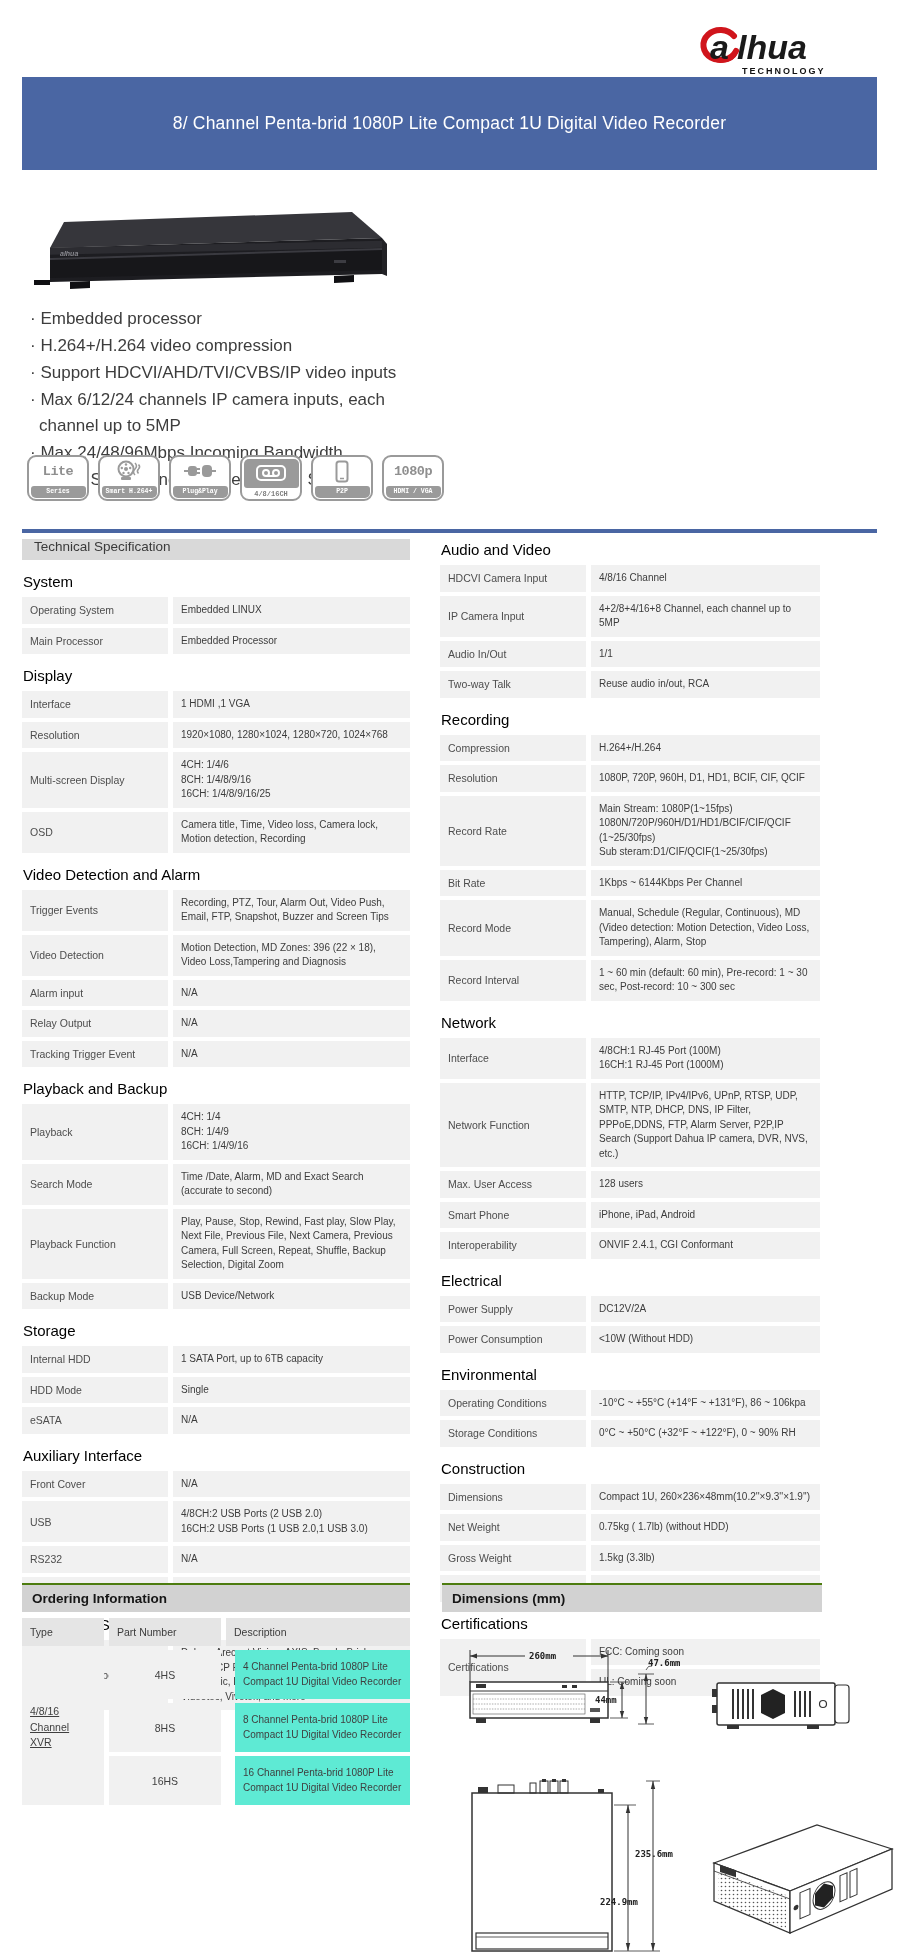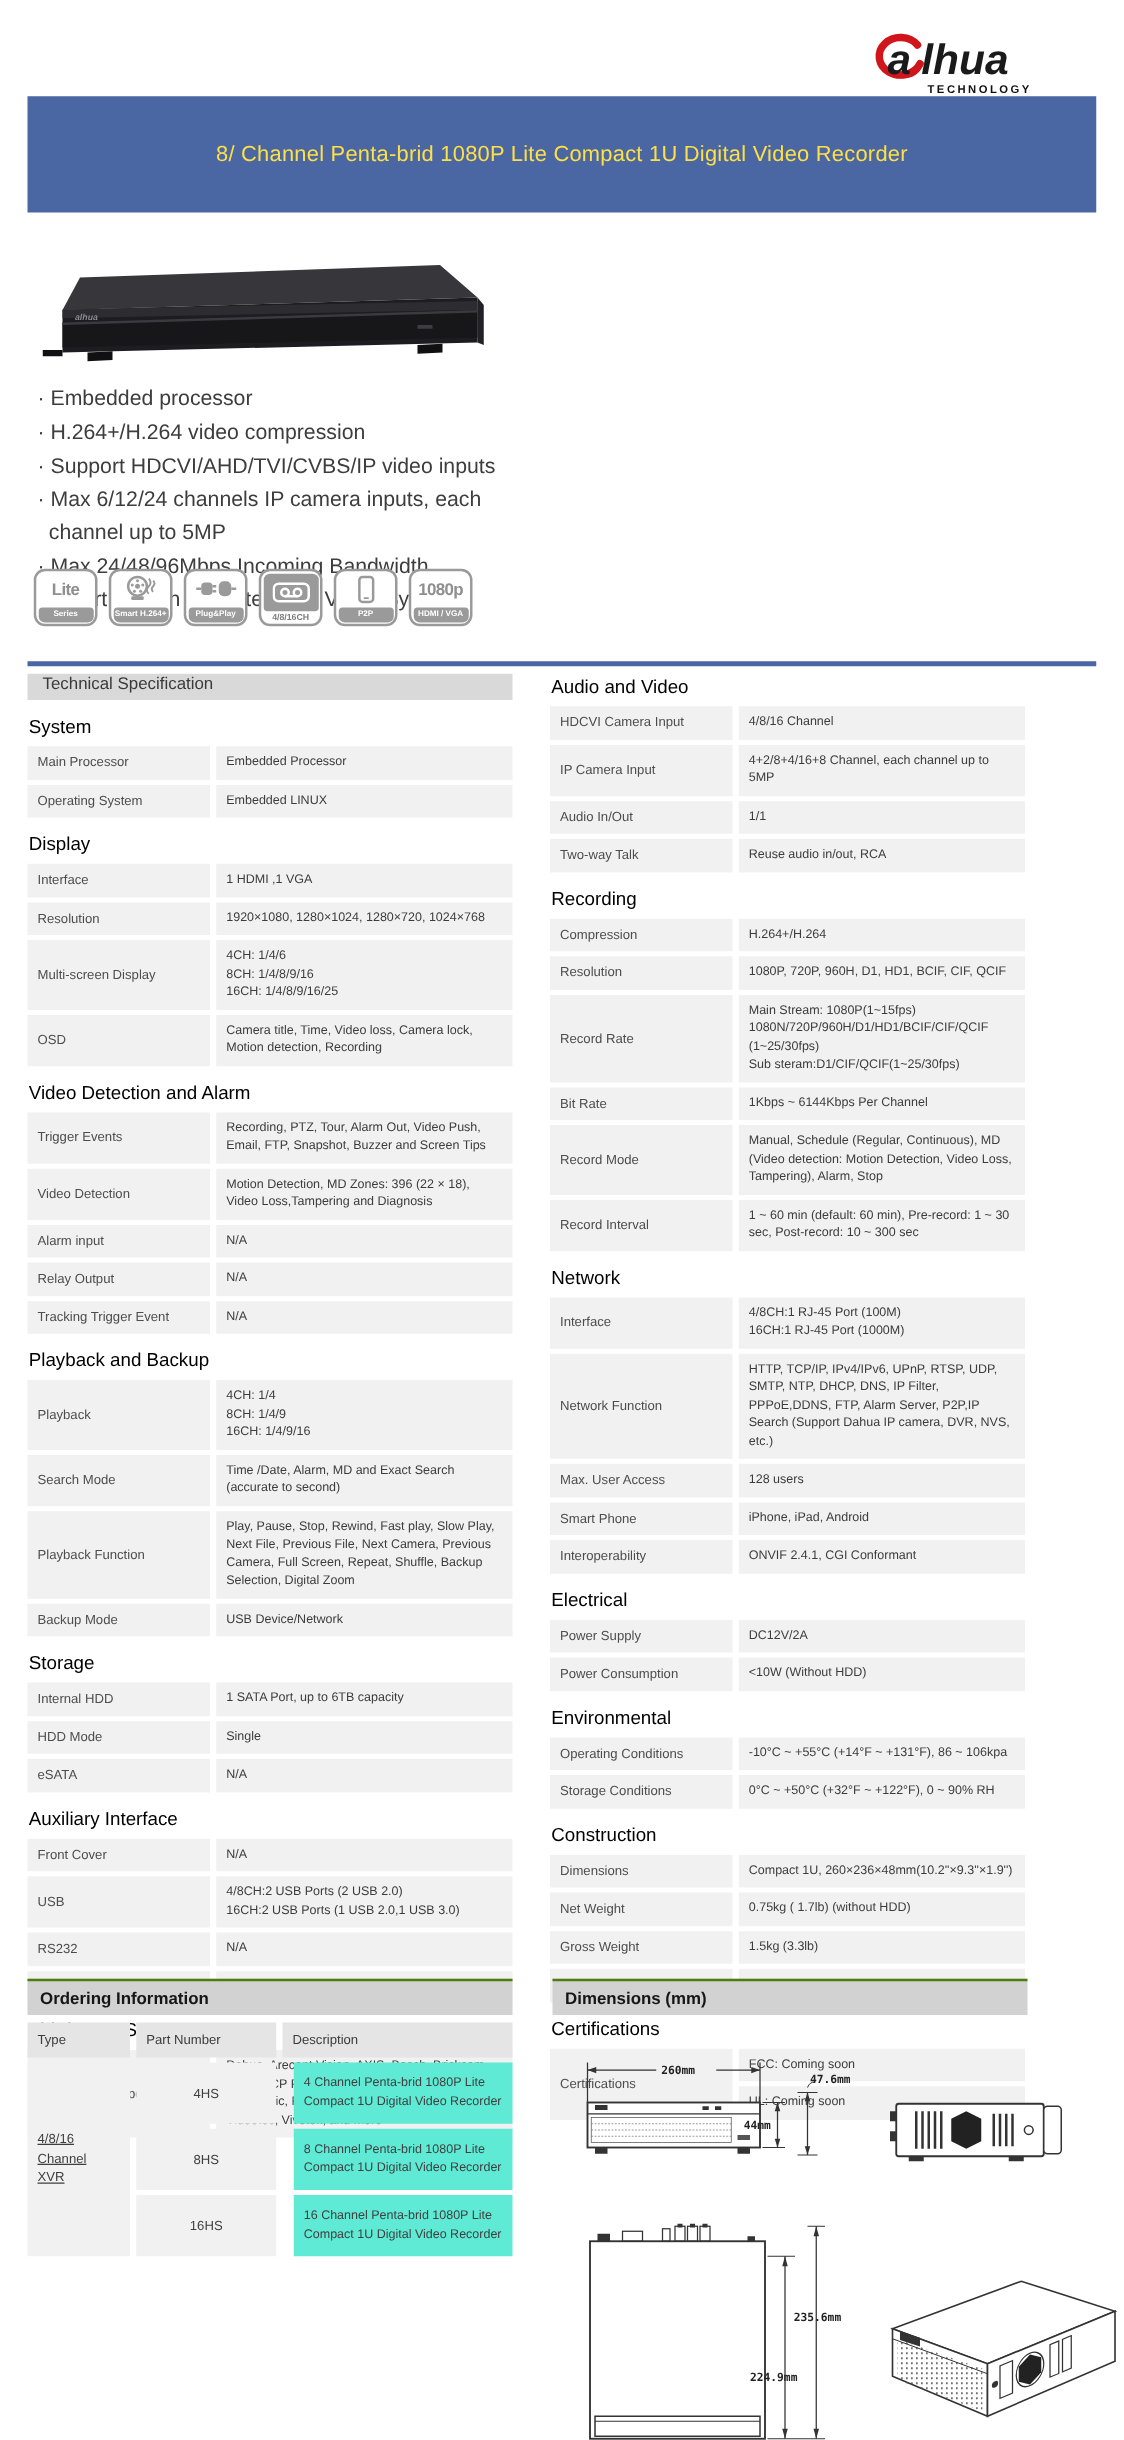--- a/index.html
+++ b/index.html
@@ -4,33 +4,33 @@
 <style>
   html,body{margin:0;padding:0;background:#fff;}
   .page{position:relative;width:899px;height:1952px;background:#fff;overflow:hidden;
         font-family:"Liberation Sans", sans-serif;color:#3f3f3f;}
 
   
   .logo-wrap{position:absolute;top:18px;right:24px;width:185px;height:62px;}
   
   .banner{position:absolute;top:77px;left:22px;width:855px;height:93px;background:#4a66a3;
           display:flex;align-items:center;justify-content:center;}
-  .banner-title{color:#fde047;font-size:17.5px;letter-spacing:.2px;}
+  .banner-title{color:#ffffff;font-size:17.5px;letter-spacing:.2px;}
 
   
   .product-photo{position:absolute;top:192px;left:34px;width:370px;height:112px;}
 
   
   .features{position:absolute;top:306px;left:30px;width:410px;font-size:17px;line-height:1.58;color:#3d3d3d;}
   .feature-line{padding-left:9px;text-indent:-9px;}
 
   
   .badges{position:absolute;top:455px;left:27px;display:flex;gap:9px;}
-  .badge{width:51px;height:46px;border:2.5px solid #9a9a9a;border-radius:9px;background:#fff;
-         display:flex;flex-direction:column;overflow:hidden;box-sizing:border-box;}
+  .badge{width:62px;height:46px;border:2.5px solid #9a9a9a;border-radius:9px;background:#fff;
+         display:flex;flex-direction:column;overflow:hidden;box-sizing:border-box;font-family:Liberation Mono, monospace;}
   .badge-top{flex:1;display:flex;align-items:center;justify-content:center;}
   .badge-big{font-size:13.5px;font-weight:bold;color:#8f8f8f;letter-spacing:-.5px;}
   .badge-label{background:#9a9a9a;color:#fff;font-size:6.5px;font-weight:bold;text-align:center;
                padding:2.5px 1px;margin:0 1.5px 1.5px;border-radius:3px 3px 5px 5px;white-space:nowrap;}
   .badge.inv .badge-top{background:#9a9a9a;margin:1.5px 1.5px 0;border-radius:5px 5px 3px 3px;}
   .badge.inv .badge-label{background:transparent;color:#7d7d7d;font-size:7px;padding:2px 0 1px;margin:0;}
 
   
   .spec-wrap{position:absolute;top:529px;left:22px;width:855px;}
   .blue-line{height:4px;background:#4a66a3;}
@@ -186,26 +186,26 @@
   </div>
 
   <div class="spec-wrap">
     <div class="blue-line"></div>
     <div class="columns">
       <div class="col-left">
         <div class="spec-header">Technical Specification</div>
         <div id="left-col">
             <div class="section-title">System</div>
             <div class="spec-row">
+              <div class="spec-label">Operating System</div>
+              <div class="spec-value">Embedded LINUX</div>
+            </div>
+            <div class="spec-row">
               <div class="spec-label">Main Processor</div>
               <div class="spec-value">Embedded  Processor</div>
-            </div>
-            <div class="spec-row">
-              <div class="spec-label">Operating System</div>
-              <div class="spec-value">Embedded LINUX</div>
             </div>
             <div class="section-title">Display</div>
             <div class="spec-row">
               <div class="spec-label">Interface</div>
               <div class="spec-value">1 HDMI ,1 VGA</div>
             </div>
             <div class="spec-row">
               <div class="spec-label">Resolution</div>
               <div class="spec-value">1920×1080, 1280×1024, 1280×720, 1024×768</div>
             </div>

